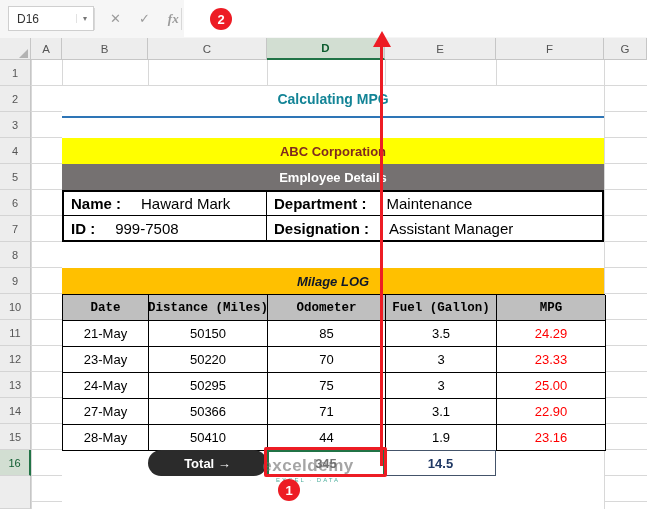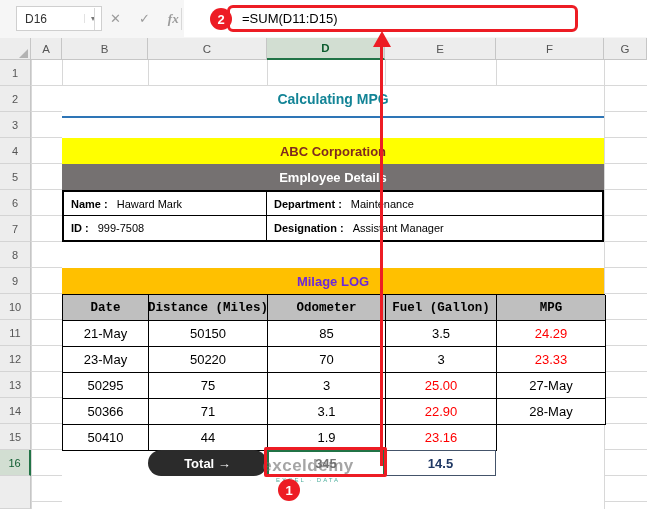--- a/index.html
+++ b/index.html
@@ -2,21 +2,21 @@
 <html><head>
 <meta charset="utf-8">
 <style>
   html,body{margin:0;padding:0;background:#fff;}
   .page{position:relative;width:647px;height:509px;background:#fff;overflow:hidden;
         font-family:"Liberation Sans",sans-serif;}
 
   
   .formula-bar{position:absolute;left:0;top:0;width:647px;height:38px;background:#F6F6F6;
                border-bottom:1px solid #D5D5D5;}
-  .name-box{position:absolute;left:16px;top:6px;width:86px;height:25px;background:#fff;
+  .name-box{position:absolute;left:8px;top:6px;width:86px;height:25px;background:#fff;
             border:1px solid #CFCFCF;display:flex;align-items:center;padding-left:8px;
             box-sizing:border-box;font-size:12px;color:#333;}
   .name-box .dd{margin-left:auto;padding:0 6px;font-size:8px;color:#777;border-left:1px solid #E2E2E2;}
   .fb-sep{position:absolute;top:8px;width:1px;height:22px;background:#D8D8D8;}
   .fb-buttons{position:absolute;left:100px;top:6px;height:25px;display:flex;align-items:center;
               gap:18px;padding:0 10px;color:#9B9B9B;font-size:13px;}
   .fb-fx{font-family:"Liberation Serif",serif;font-style:italic;font-weight:bold;font-size:13px;}
   .formula-area{position:absolute;left:184px;top:0;width:463px;height:37px;background:#fff;}
 
   
@@ -39,25 +39,25 @@
          display:flex;align-items:center;justify-content:center;font-size:11px;color:#555;}
   .row-h.sel{background:#D2DED2;border-right:2px solid #217346;color:#0E5C2F;font-weight:normal;}
 
   .abs{position:absolute;box-sizing:border-box;display:flex;align-items:center;justify-content:center;}
 
   .title{left:62px;top:26px;width:542px;height:26px;font-size:14px;font-weight:bold;color:#138496;}
   .title-rule{position:absolute;left:62px;top:56px;width:542px;height:2px;background:#2E75B6;}
   .banner{left:62px;width:542px;height:26px;font-weight:bold;font-size:13px;}
   .banner-company{top:78px;background:#FFFF00;color:#7F2A1E;}
   .banner-employee{top:104px;background:#757171;color:#fff;}
-  .banner-log{top:208px;background:#FFC000;color:#6d28d9;}
+  .banner-log{top:208px;background:#FFC000;color:#0f172a;font-style:italic;}
 
   .emp-table{position:absolute;left:62px;top:130px;width:542px;height:52px;border:2px solid #000;
              box-sizing:border-box;display:grid;grid-template-columns:203px 1fr;grid-template-rows:1fr 1fr;background:#fff;}
-  .emp-cell{display:flex;align-items:center;padding-left:7px;gap:9px;font-size:11px;box-sizing:border-box;}
+  .emp-cell{display:flex;align-items:center;padding-left:7px;gap:20px;font-size:15px;box-sizing:border-box;}
   .emp-cell.br{border-right:1px solid #000;}
   .emp-cell.bb{border-bottom:1px solid #000;}
   .emp-cell b{font-weight:bold;}
 
   .mtable{position:absolute;left:62px;top:234px;width:543px;height:157px;box-sizing:border-box;
           border-top:1px solid #000;border-left:1px solid #000;display:grid;
           grid-template-columns:86px 119px 118px 111px 109px;grid-template-rows:repeat(6,26px);}
   .mcell{display:flex;align-items:center;justify-content:center;font-size:13px;background:#fff;
          border-right:1px solid #000;border-bottom:1px solid #000;box-sizing:border-box;}
   .mhead{background:#BFBFBF;font-weight:bold;font-size:12.5px;white-space:nowrap;font-family:Liberation Mono, monospace;}
@@ -191,20 +191,21 @@
       <div class="mcell">85</div>
       <div class="mcell">3.5</div>
       <div class="mcell mpg">24.29</div>
 
       <div class="mcell">23-May</div>
       <div class="mcell">50220</div>
       <div class="mcell">70</div>
       <div class="mcell">3</div>
       <div class="mcell mpg">23.33</div>
 
+      <div class="mcell">24-May</div>
       <div class="mcell">50295</div>
       <div class="mcell">75</div>
       <div class="mcell">3</div>
       <div class="mcell mpg">25.00</div>
 
       <div class="mcell">27-May</div>
       <div class="mcell">50366</div>
       <div class="mcell">71</div>
       <div class="mcell">3.1</div>
       <div class="mcell mpg">22.90</div>
@@ -219,22 +220,19 @@
     <div class="abs total-label">Total →</div>
     <div class="abs total-d">345</div>
     <div class="abs total-e">14.5</div>
   </div>
 
   <div class="watermark">
     <div class="wm-brand">exceldemy</div>
     <div class="wm-tag">EXCEL · DATA</div>
   </div>
 
-  <div class="anno formula-highlight">
-    <span>=SUM(D11:D15)</span>
-  </div>
   <div class="anno badge badge-2">2</div>
   <div class="anno arrow-line"></div>
   <div class="anno arrow-head"></div>
   <div class="anno cell-highlight"></div>
   <div class="anno badge badge-1">1</div>
 
 </div>
 
 </body></html>

